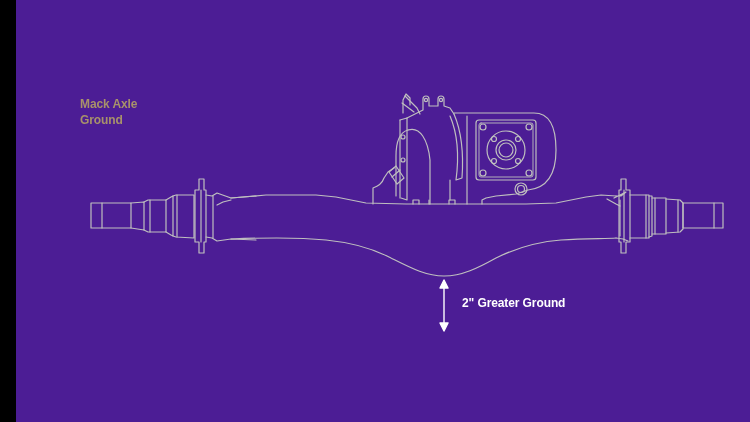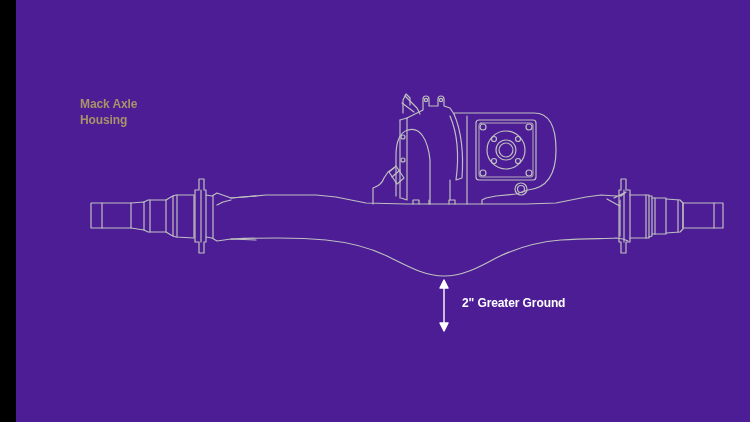--- a/index.html
+++ b/index.html
@@ -151,20 +151,20 @@
 
     <g stroke="#ffffff" stroke-width="1.4">
       <line x1="428" y1="282" x2="428" y2="329"></line>
       <path d="M424 288 L428 280 L432 288 Z" fill="#ffffff"></path>
       <path d="M424 323 L428 331 L432 323 Z" fill="#ffffff"></path>
     </g>
   </svg>
 
   <div class="label-gold">
     <div>Mack Axle</div>
-    <div>Housing</div>
+    <div>Ground</div>
   </div>
 
   <div class="label-white">
     <div>2" Greater Ground</div>
   </div>
 
 </div>
 
 </body></html>

